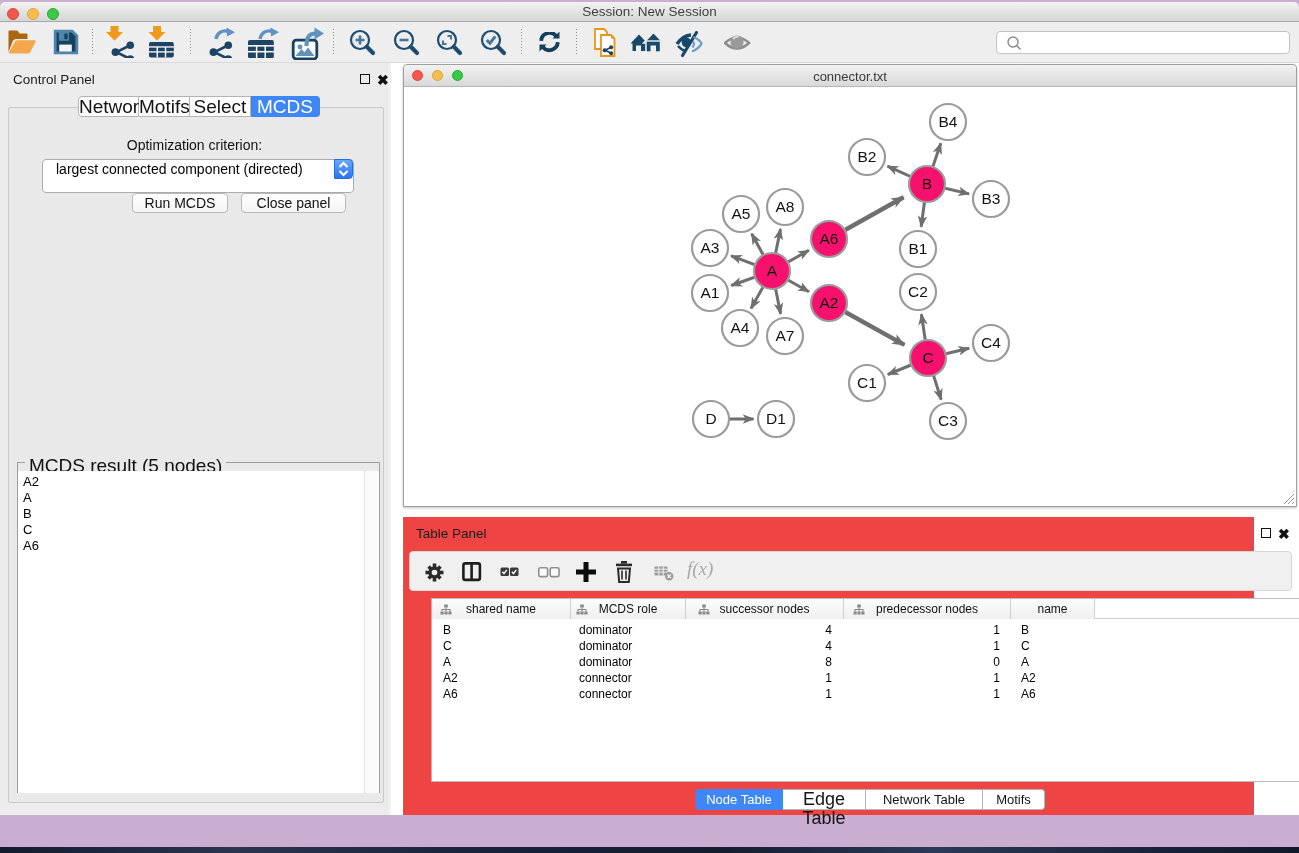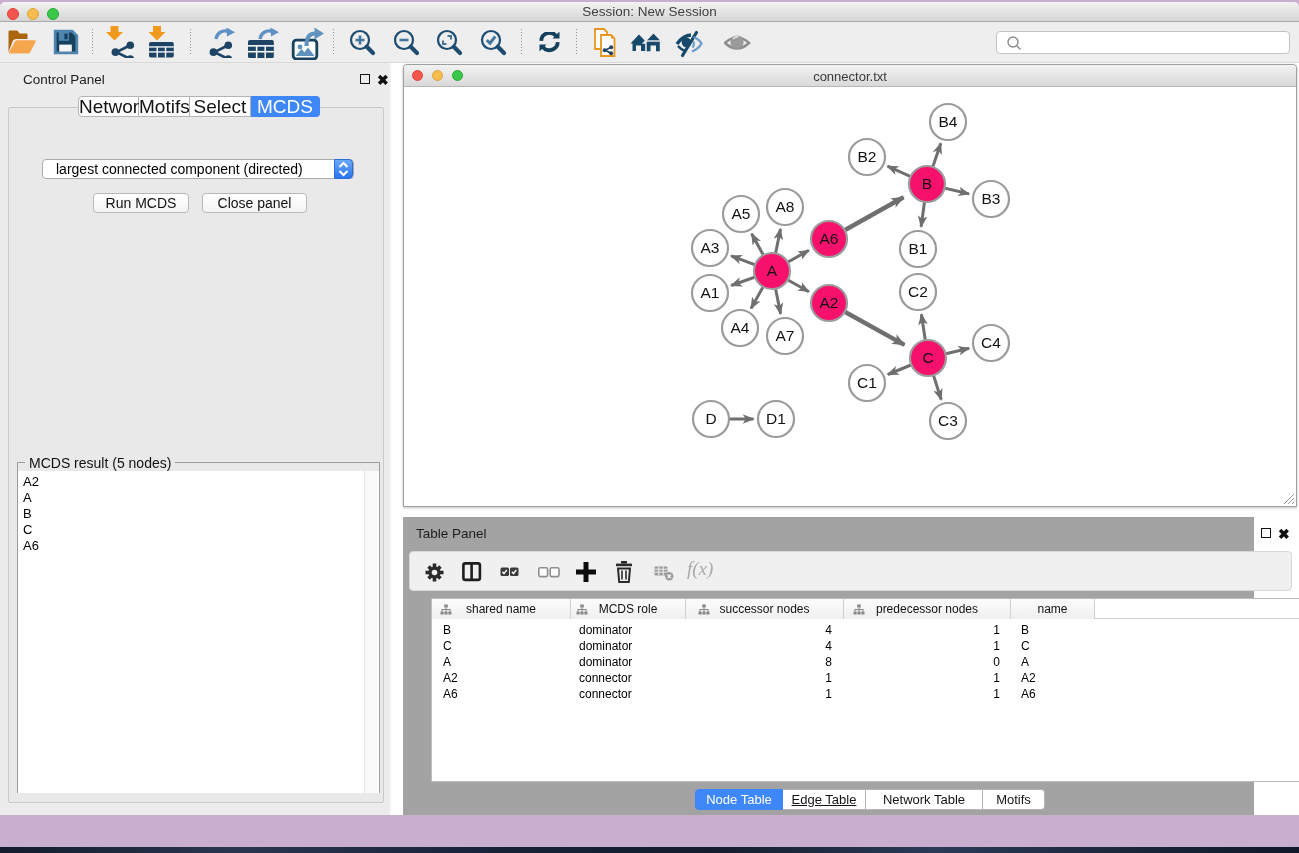--- a/index.html
+++ b/index.html
@@ -40,27 +40,27 @@
 #cpbody { position:absolute; left:8px; top:44px; width:376px; height:696px;
   background:#e9e9e9; border:1px solid #c9c9c9; border-radius:2px; }
 .tabs { position:absolute; display:flex; }
 .tab { height:21px; background:#fff; border:1px solid #b4b4b4; border-left:none;
   font-size:19px; color:#141414; text-align:center; line-height:19px; }
 .tab.first { border-left:1px solid #b4b4b4; border-radius:4px 0 0 4px; }
 .tab.last { border-radius:0 4px 4px 0; }
 .tab.sel { background:#3e87f8; color:#fff; border-color:#3e87f8; }
 
 .cbtn { position:absolute; background:linear-gradient(#ffffff,#f4f4f4); border:1px solid #b9b9b9;
-  border-radius:4px; font-size:14px; color:#111; text-align:center; }
+  border-radius:4px; font-size:14px; color:#111; text-align:center;margin-left:39px; }
 
 
 #mcdsbox { position:absolute; left:17px; top:399px; width:363px; height:331px;
   border:1px solid #9d9d9d; }
 #mcdslegend { position:absolute; left:7px; top:-8px; background:#e9e9e9; padding:0 4px;
-  font-size:14px; color:#111; }
+  font-size:19px; color:#111; }
 #mcdslist { position:absolute; left:0px; top:8px; width:361px; height:322px; background:#fff;
   font-size:13px; color:#000; padding-top:3px; }
 #mcdslist .it { padding-left:5px; height:16px; line-height:16px; }
 #mcdssb { position:absolute; right:1px; top:0; width:14px; height:100%;
   background:#fafafa; border-left:1px solid #e3e3e3; }
 
 
 #netwin { position:absolute; left:12px; top:1px; width:894px; height:443px;
   background:#fff; border:1px solid #9f9f9f; border-radius:4px 4px 0 0;
   box-shadow:0 1px 3px rgba(0,0,0,.25); }
@@ -68,21 +68,21 @@
   background:linear-gradient(#f2f2f2,#d9d9d9); border-bottom:1px solid #b7b7b7;
   border-radius:4px 4px 0 0; }
 #nettitle .ttl { position:absolute; left:0; right:0; top:3.5px; text-align:center;
   font-size:13px; color:#3a3a3a; }
 #graph text { font-size:15.5px; fill:#121212; text-anchor:middle; }
 #graph line { stroke:#6f6f6f; }
 #graph .pk { fill:#f8116c; stroke:#9c9c9c; stroke-width:2.2; }
 #graph .wh { fill:#ffffff; stroke:#9b9b9b; stroke-width:2.2; }
 
 
-#tpanel { position:absolute; left:12px; top:454px; width:851px; height:298px; background:#a3a3a3; }
+#tpanel { position:absolute; left:12px; top:454px; width:851px; height:298px; background:#ef4444; }
 #ttoolbar { position:absolute; left:6px; top:34px; width:883px; height:40px;
   background:#f0f0f0; border:1px solid #d7d7d7; border-radius:4px; }
 #ttable { position:absolute; left:28px; top:81px; width:878px; height:184px;
   background:#fff; border:1px solid #bdbdbd; }
 .th { position:absolute; top:0; height:20px; background:linear-gradient(#fcfcfc,#efefef);
   border-right:1px solid #d0d0d0; font-size:12px; color:#111; text-align:center;
   line-height:20px; }
 #thbase { position:absolute; left:0; top:0; width:100%; height:20px; border-bottom:1px solid #cfcfcf; }
 .tr { position:absolute; height:16px; font-size:12px; color:#000; line-height:16px; }
 .num { text-align:right; }
@@ -251,31 +251,32 @@
           <line x1="11.5" y1="10.5" x2="15.5" y2="14.5" stroke="#8a8a8a" stroke-width="1.4"></line>
         </svg>
       </div>
   </div>
 
   <div id="vsep" class="abs"></div>
   <div class="abs" style="left:396px;top:427px;width:8px;height:12px;background:#ececec;border:1px solid #bdbdbd;"></div>
   <div class="abs" style="left:844px;top:510px;width:12px;height:8px;background:#ececec;border:1px solid #bdbdbd;"></div>
 
   <div id="cpanel" class="abs">
-    <div class="paneltitle" style="position:absolute;left:23px;top:9px;">Control Panel</div>
+    <div class="paneltitle" style="position:absolute;left:13px;top:9px;">Control Panel</div>
     <div class="float-ic" style="left:360px;top:11px;"></div>
     <div class="close-ic" style="left:377px;top:12px;">✖</div>
     <div id="cpbody"></div>
     <div class="tabs" style="left:78px;top:33px;">
       <div class="tab first" style="width:61px;">Network</div>
       <div class="tab" style="width:51px;">Motifs</div>
       <div class="tab" style="width:61px;">Select</div>
       <div class="tab last sel" style="width:69px;">MCDS</div>
     </div>
-    <div id="combo" style="position:absolute;left:42px;top:96px;width:312px;height:20px;background:#fff;border:1px solid #ababab;border-radius:4px;">
+    <div style="position:absolute;left:0;top:74px;width:389px;text-align:center;font-size:14px;color:#111;">Optimization criterion:</div>
+    <div id="combo" style="position:absolute;left:42px;top:96px;width:312px;height:34px;background:#fff;border:1px solid #ababab;border-radius:4px;">
       <div style="position:absolute;left:13px;top:1px;font-size:14px;color:#000;">largest connected component (directed)</div>
       <div style="position:absolute;right:0px;top:-1px;width:19px;height:20px;background:linear-gradient(#6aa9f8,#2a74ee);border-radius:0 4px 4px 0;border:1px solid #2a6fd8;">
         <svg width="17" height="18" style="position:absolute;left:0px;top:0px;">
             <path d="M4.5 7 L8.5 3 L12.5 7" fill="none" stroke="#fff" stroke-width="2"></path>
             <path d="M4.5 11 L8.5 15 L12.5 11" fill="none" stroke="#fff" stroke-width="2"></path>
           </svg>
       </div>
     </div>
     <div class="cbtn" style="left:93px;top:130px;width:96px;height:20px;line-height:18px;">Run MCDS</div>
     <div class="cbtn" style="left:202px;top:130px;width:105px;height:20px;line-height:18px;">Close panel</div>
@@ -476,21 +477,21 @@
         <div class="tr num" style="left:468px;top:71px;width:100px;">1</div>
         <div class="tr" style="left:589px;top:71px;">A2</div>
         <div class="tr" style="left:11px;top:87px;">A6</div>
         <div class="tr" style="left:147px;top:87px;">connector</div>
         <div class="tr num" style="left:300px;top:87px;width:100px;">1</div>
         <div class="tr num" style="left:468px;top:87px;width:100px;">1</div>
         <div class="tr" style="left:589px;top:87px;">A6</div>
       </div>
       <div id="btabs" class="tabs">
         <div class="tab first sel" style="font-size:13px;width:88px;">Node Table</div>
-        <div class="tab" style="font-size:13px;width:83px;text-decoration:underline;">Edge Table</div>
+        <div class="tab" style="font-size:18px;width:83px;">Edge Table</div>
         <div class="tab" style="font-size:13px;width:117px;">Network Table</div>
         <div class="tab last" style="font-size:13px;width:62px;">Motifs</div>
       </div>
     </div>
   </div>
 
   <div id="memostrip" class="abs"></div>
 
 </div>
 

